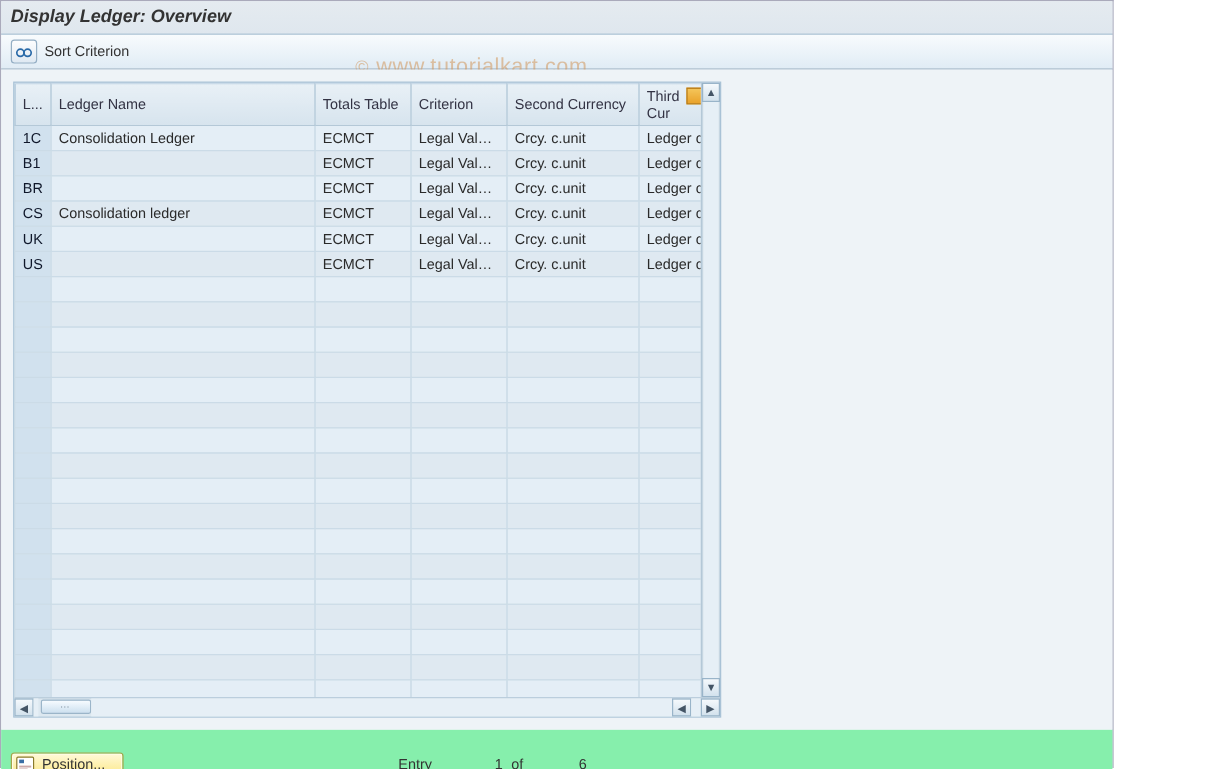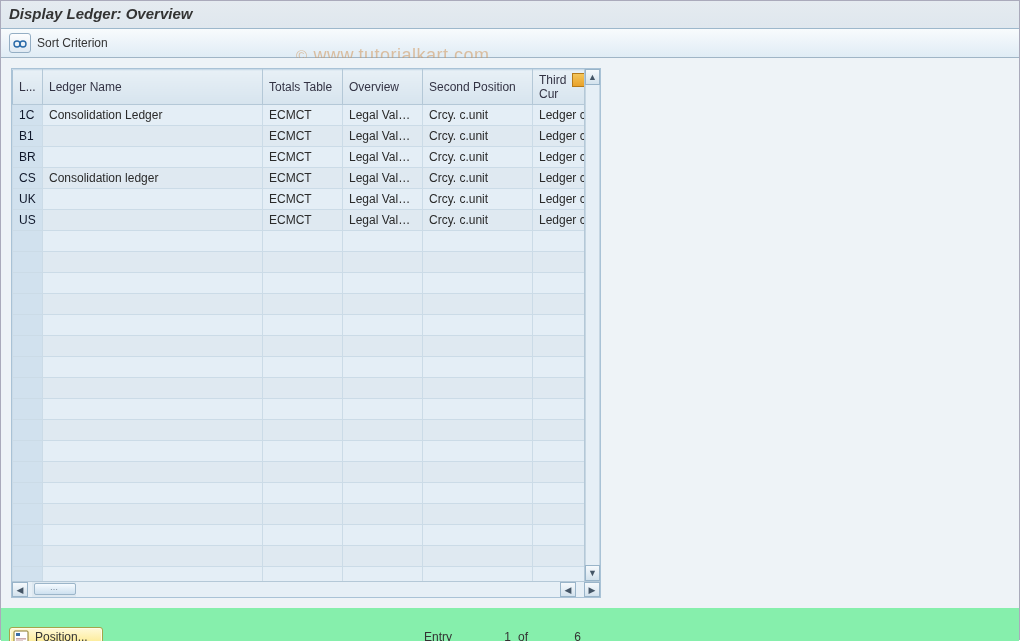--- a/index.html
+++ b/index.html
@@ -1,17 +1,17 @@
 <!DOCTYPE html>
 <html><head>
 <meta charset="utf-8">
 <style>
   * { box-sizing: border-box; margin: 0; padding: 0; }
   html, body { width: 1020px; height: 641px; font-family: Arial, sans-serif; font-size: 12px; background: #fff; color: #333; overflow: hidden; }
-  .window { width: 1020px; height: 640px; background: #eef3f7; border: 1px solid #aab; border-bottom: none; display: flex; flex-direction: column; }
+  .window { width: 928px; height: 640px; background: #eef3f7; border: 1px solid #aab; border-bottom: none; display: flex; flex-direction: column; }
   .titlebar { background: linear-gradient(to bottom, #e5ebf0, #dfe7ee); padding: 4px 8px 6px; border-bottom: 1px solid #9db8cc; }
   .titlebar-text { font-weight: bold; font-style: italic; font-size: 15px; color: #333; }
   .toolbar { display: flex; align-items: center; gap: 6px; padding: 4px 8px; background: linear-gradient(to bottom, #f8fbfd, #e0ecf5); border-bottom: 1px solid #a0b5c6; }
   .tool-icon-btn { width: 22px; height: 20px; border: 1px solid #94aec4; border-radius: 3px; background: linear-gradient(#fdfdfe,#dfe9f2); display:flex; align-items:center; justify-content:center; cursor:pointer; }
   .tool-label { font-size: 12px; color: #333; }
   .watermark { position: absolute; left: 296px; top: 45px; font-size: 18px; color: rgba(210,150,90,.55); letter-spacing: .5px; pointer-events: none; font-weight: 500; white-space: nowrap; }
   .watermark .c { font-size: 15px; margin-right: 6px; }
   .content { position: relative; flex: 1; padding: 10px; background: #eef3f7; }
   .grid-frame { position: relative; width: 590px; height: 530px; border: 1px solid #a9c2d6; background: #d9e6ef; display: flex; flex-direction: column; }
   .grid-frame-inner { flex:1; display:flex; overflow:hidden; }
@@ -77,22 +77,22 @@
               <col style="width:80px">
               <col style="width:80px">
               <col style="width:110px">
               <col style="width:55px">
             </colgroup>
             <thead>
               <tr>
                 <th>L...</th>
                 <th>Ledger Name</th>
                 <th>Totals Table</th>
-                <th>Overview</th>
-                <th>Second Position</th>
+                <th>Criterion</th>
+                <th>Second Currency</th>
                 <th style="position:relative;margin-top:16px;">
                   <span>Third Cur</span>
                   <span class="cfg-icon" style="position:absolute;right:1px;top:3px;"></span>
                 </th>
               </tr>
             </thead>
             <tbody id="tbody">
                 <tr>
                   <td class="code">1C</td>
                   <td>Consolidation Ledger</td>

